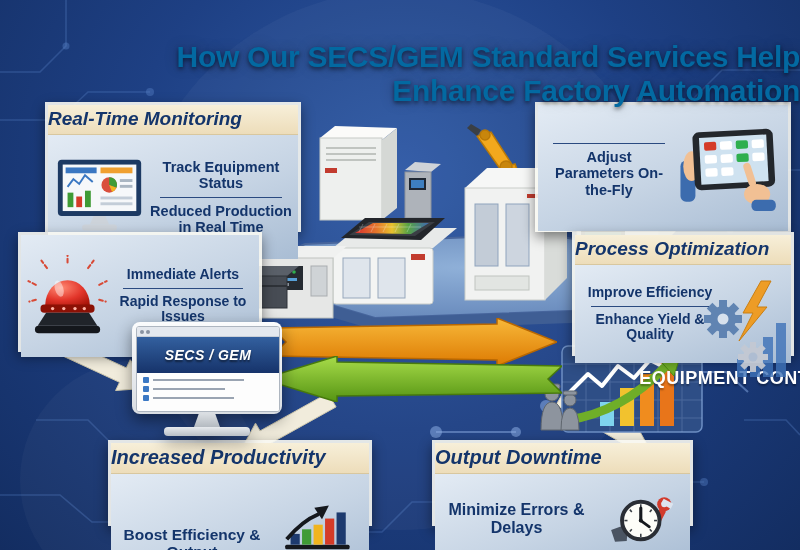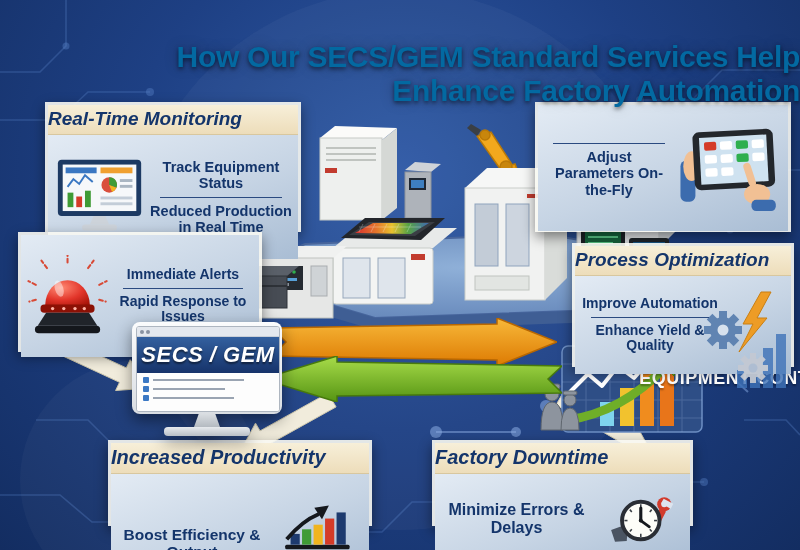--- a/index.html
+++ b/index.html
@@ -40,21 +40,21 @@
   .pt .item{text-align:center;line-height:1.12;}
   .pt .sep{width:86%;border-top:1.6px solid #2a4a80;margin:5px 0;}
   .icon-wrap{flex:0 0 auto;display:flex;align-items:center;justify-content:center;}
   
   .p-rtm{left:45px;top:102px;width:250px;height:124px;}
   .p-rtm .pt{font-size:14.5px;}
   .p-rc{left:535px;top:102px;width:250px;height:124px;}
   .p-rc .pt{font-size:14.5px;}
   .p-am{left:18px;top:232px;width:238px;height:114px;}
   .p-am .pt{font-size:14px;}
-  .p-po{left:572px;top:232px;width:216px;height:118px;margin-top:11px;}
+  .p-po{left:572px;top:232px;width:216px;height:118px;}
   .p-po .pt{font-size:14px;position:relative;z-index:2;}
   .p-po .pb{position:relative;}
   .p-po .gearart{position:absolute;right:2px;top:2px;bottom:2px;width:92px;opacity:.95;}
   .p-ip{left:108px;top:440px;width:258px;height:80px;}
   .p-ip .ph{font-size:20px;}
   .p-ip .pt{font-size:15.5px;margin-top:32px;}
   .p-rd{left:432px;top:440px;width:255px;height:80px;}
   .p-rd .ph{font-size:20px;}
   .p-rd .pt{font-size:16px;}
   
@@ -67,21 +67,21 @@
   .flow-orange span{top:12px;font-size:19px;padding-right:58px;box-sizing:border-box;}
   .flow-green{left:262px;top:356px;width:300px;height:46px;}
   .flow-green span{top:12px;font-size:18px;padding-left:64px;box-sizing:border-box;}
   
   .secsmon{position:absolute;left:128px;top:322px;width:158px;height:120px;z-index:5;filter:drop-shadow(0 6px 8px rgba(0,0,0,.45));}
   .mon-frame{width:150px;height:92px;background:linear-gradient(#fbfcfd,#d9dde2);border-radius:8px;padding:4px;box-sizing:border-box;margin:0 auto;}
   .mon-screen{width:100%;height:100%;background:#fff;border:1px solid #aeb6c0;border-radius:3px;overflow:hidden;display:flex;flex-direction:column;}
   .mon-top{height:9px;background:#e4e8ee;border-bottom:1px solid #c9cfd8;display:flex;align-items:center;gap:2px;padding:0 3px;}
   .mon-top i{width:4px;height:4px;border-radius:50%;background:#7f8countries;background:#8a93a2;display:block;}
   .mon-banner{height:36px;background:linear-gradient(#33609f,#16336a);display:flex;align-items:center;justify-content:center;}
-  .mon-banner b{color:#fff;font-style:italic;font-size:22px;letter-spacing:.5px;text-shadow:0 2px 2px rgba(0,0,0,.5);}
+  .mon-banner b{color:#fff;font-style:italic;font-size:14px;letter-spacing:.5px;text-shadow:0 2px 2px rgba(0,0,0,.5);}
   .mon-list{flex:1;background:#fdfdfd;padding:4px 6px;display:flex;flex-direction:column;gap:3px;}
   .mon-row{display:flex;align-items:center;gap:4px;}
   .mon-row i{width:6px;height:6px;background:#3b78c4;border-radius:1px;display:block;}
   .mon-row s{height:2.5px;background:#9aa4b2;border:none;display:block;}
   .mon-neck{width:26px;height:13px;margin:0 auto;background:linear-gradient(#d9dde1,#b4bac1);clip-path:polygon(18% 0,82% 0,100% 100%,0 100%);}
   .mon-base{width:86px;height:9px;margin:0 auto;background:linear-gradient(#e7eaee,#b9bfc6);border-radius:4px;}
 </style>
 </head>
 <body>
 
@@ -412,21 +412,21 @@
       <g transform="translate(56,90)" fill="#c3c9d3">
         <rect x="-3" y="-15" width="6" height="30"></rect>
         <rect x="-3" y="-15" width="6" height="30" transform="rotate(45)"></rect>
         <rect x="-3" y="-15" width="6" height="30" transform="rotate(90)"></rect>
         <rect x="-3" y="-15" width="6" height="30" transform="rotate(135)"></rect>
         <circle cx="0" cy="0" r="10" fill="#c3c9d3"></circle>
         <circle cx="0" cy="0" r="4.5" fill="#aebdd2"></circle>
       </g>
     </svg>
     <div class="pt" style="padding-right:66px">
-      <div class="item">Improve Automation</div>
+      <div class="item">Improve Efficiency</div>
       <div class="sep"></div>
       <div class="item">Enhance Yield &amp; Quality</div>
     </div>
   </div>
 </div>
 
 <div class="flow flow-orange">
   <svg width="285" height="48" viewBox="0 0 285 48">
     <defs>
         <linearGradient id="og" x1="0" y1="0" x2="0" y2="1">
@@ -496,21 +496,21 @@
         <rect x="58" y="19" width="12" height="34" fill="#d43b28"></rect>
         <rect x="73" y="11" width="12" height="42" fill="#1d3a6e"></rect>
         <path d="M8,46 Q28,22 50,13" stroke="#15181d" stroke-width="5" fill="none"></path>
         <polygon points="44,5 63,2 54,20" fill="#15181d"></polygon>
       </svg>
     </div>
   </div>
 </div>
 
 <div class="panel p-rd">
-  <div class="ph">Factory Downtime</div>
+  <div class="ph">Output Downtime</div>
   <div class="pb">
     <div class="pt">
       <div class="item">Minimize Errors &amp; Delays</div>
     </div>
     <div class="icon-wrap">
       <svg width="88" height="50" viewBox="0 0 90 64">
         <polygon points="8,46 30,38 28,60 13,61" fill="#4a5462"></polygon>
         <circle cx="76" cy="13" r="9" fill="#d23b2c"></circle>
         <circle cx="76" cy="13" r="3.8" fill="#dde4ee"></circle>
         <rect x="73" y="9" width="14" height="7" fill="#dde4ee" transform="rotate(28 80 12)"></rect>

